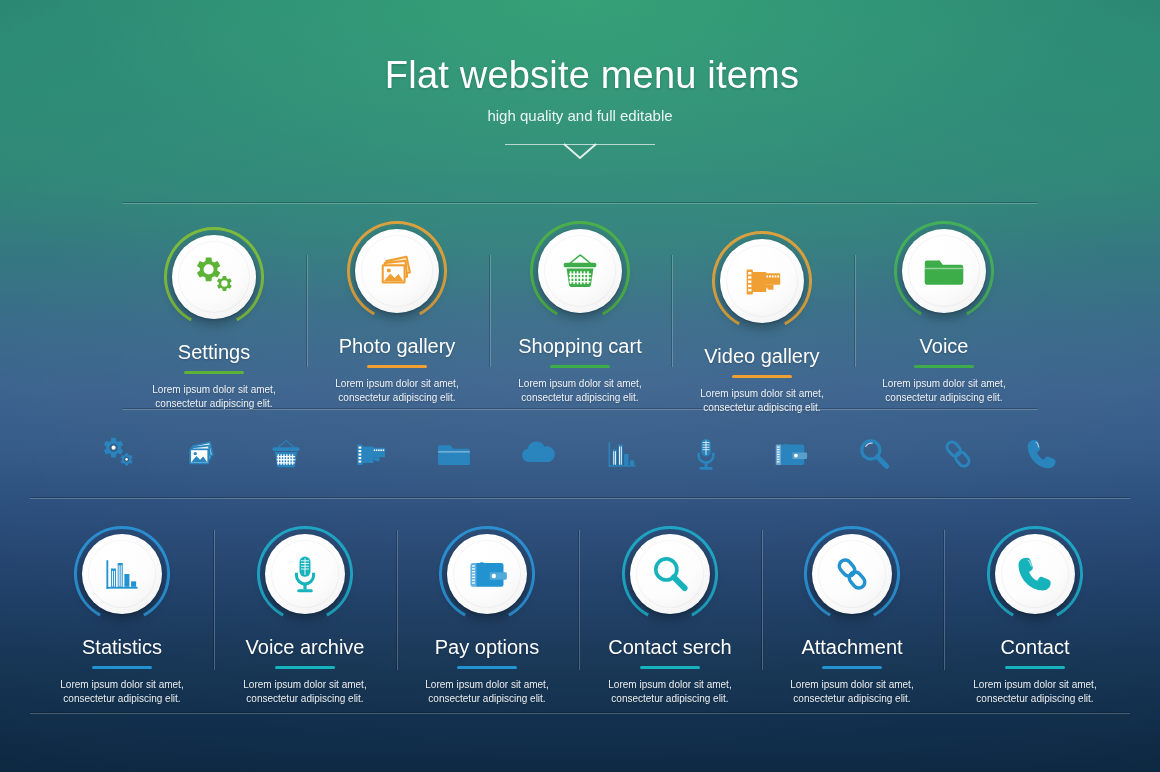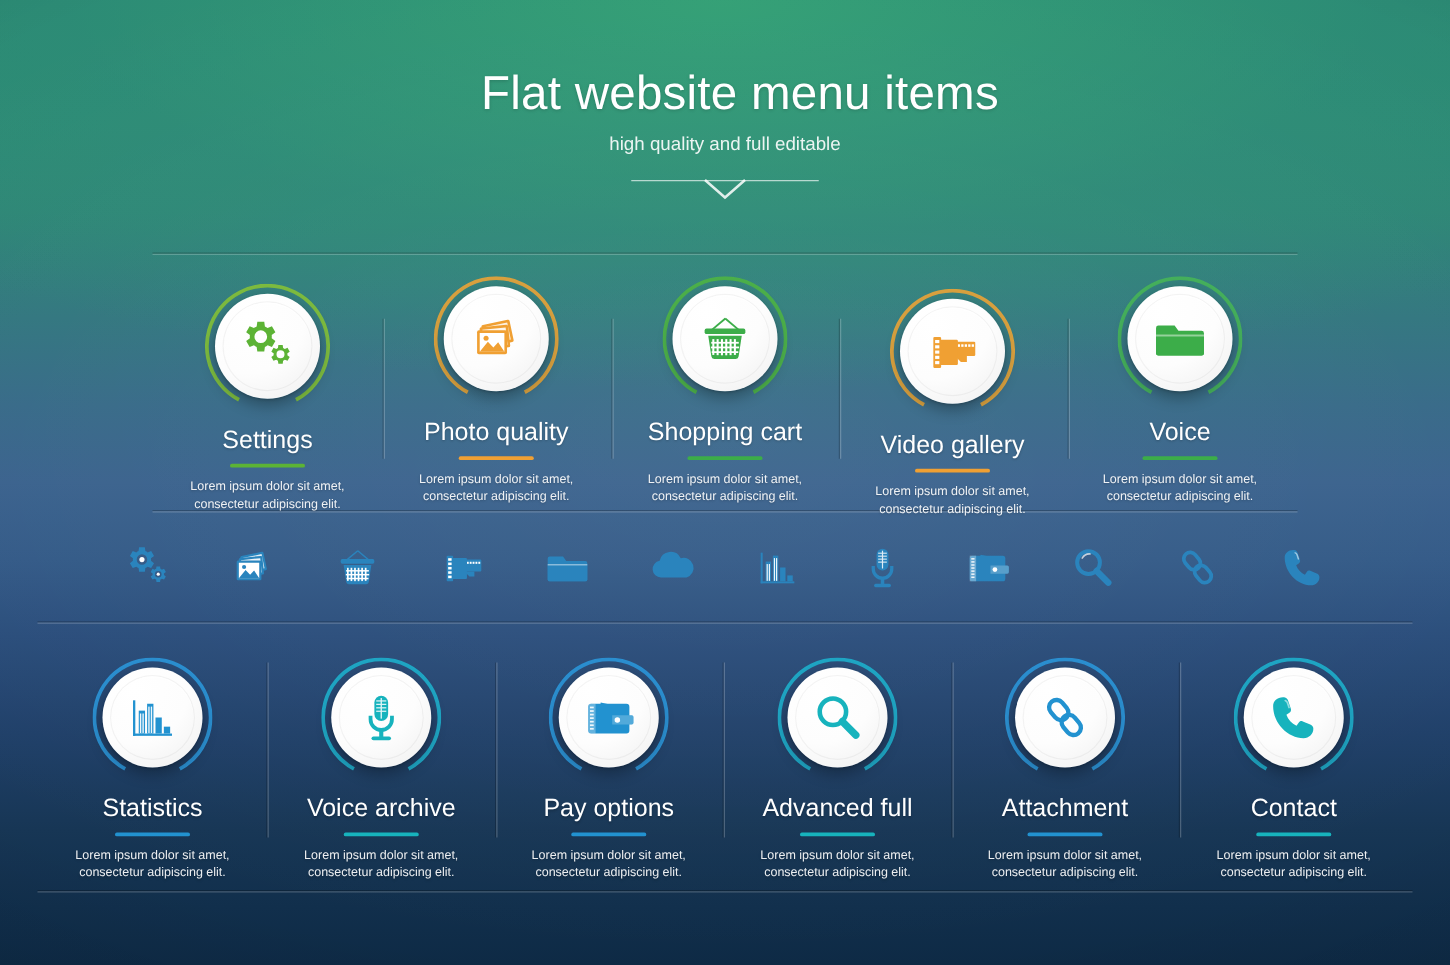--- a/index.html
+++ b/index.html
@@ -229,21 +229,21 @@
                   <rect x="13.2" y="15.2" width="19.6" height="14.6" fill="#ffffff" opacity="0.9"></rect>
                 </g>
                 <rect x="8" y="17" width="25" height="20" rx="1.5" fill="#f0a033"></rect>
                 <rect x="10.2" y="19.2" width="20.6" height="15.6" fill="#ffffff"></rect>
                 <circle cx="15.5" cy="23.5" r="2.1" fill="#f0a033"></circle>
                 <path d="M10.2 34.8 L17 26.5 L21.6 31.4 L25.6 27 L30.8 34.8 Z" fill="#f0a033"></path>
               </svg>
             </span>
           </div>
         </div>
-        <div class="label">Photo quality</div>
+        <div class="label">Photo gallery</div>
         <div class="accent" style="background:#f0a033"></div>
         <div class="desc">Lorem ipsum dolor sit amet,
 consectetur adipiscing elit.</div>
       </div>
       <div class="card" style="left: 480px; top: 221px; width: 200px;">
         <div class="badge lg">
           <svg class="badge-arc" width="100" height="100" viewBox="0 0 100 100">
             <path d="M 27.23 92.82 A 48.5 48.5 0 1 1 72.77 92.82" fill="none" stroke="#4cb04a" stroke-width="3" stroke-linecap="butt"></path>
           </svg>
           <div class="disc">
@@ -580,21 +580,21 @@
           <div class="disc">
             <span>
               <svg width="44" height="44" viewBox="0 0 48 48">
                 <circle cx="20" cy="19" r="11.5" fill="none" stroke="#17b3bd" stroke-width="4"></circle>
                 <path d="M28.2 27.5 L40 39.4" stroke="#17b3bd" stroke-width="6.4" stroke-linecap="round" fill="none"></path>
                 <path d="M13.6 14.5 a8.6 8.6 0 0 1 8-4.2" stroke="#ffffff" stroke-width="1.6" fill="none" opacity="0.7" stroke-linecap="round"></path>
               </svg>
             </span>
           </div>
         </div>
-        <div class="label">Advanced full</div>
+        <div class="label">Contact serch</div>
         <div class="accent" style="background:#17b3bd"></div>
         <div class="desc">Lorem ipsum dolor sit amet,
 consectetur adipiscing elit.</div>
       </div>
       <div class="card" style="left: 752px; top: 526px; width: 200px;">
         <div class="badge">
           <svg class="badge-arc" width="96" height="96" viewBox="0 0 96 96">
             <path d="M 26.17 89.06 A 46.5 46.5 0 1 1 69.83 89.06" fill="none" stroke="#2b8fd0" stroke-width="3" stroke-linecap="butt"></path>
           </svg>
           <div class="disc">

